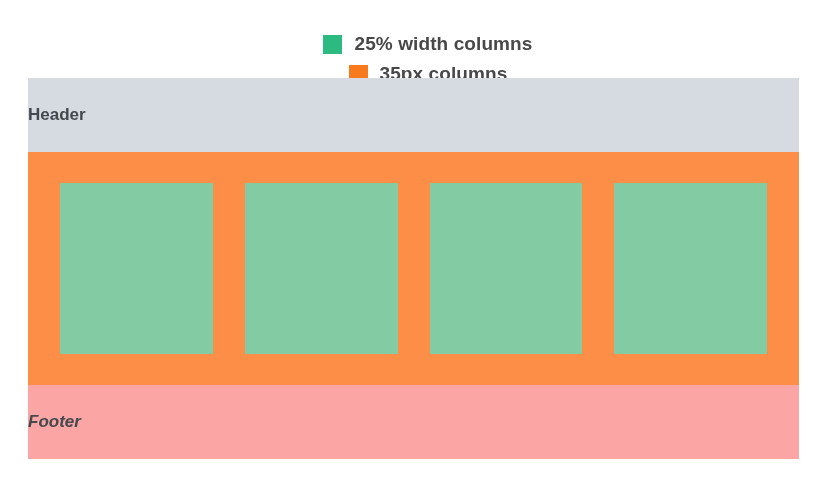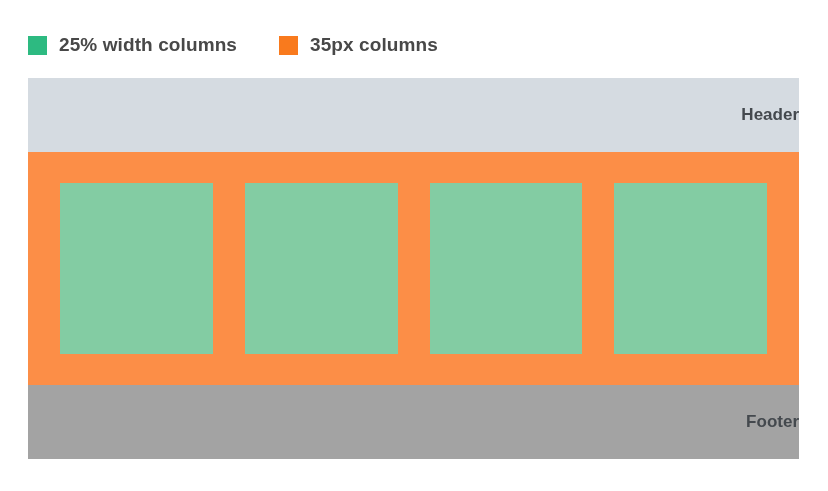--- a/index.html
+++ b/index.html
@@ -3,23 +3,24 @@
 <meta charset="utf-8">
 <style>
   * { margin: 0; padding: 0; box-sizing: border-box; }
   html, body { width: 828px; height: 491px; background: #ffffff; overflow: hidden; }
   body { font-family: "Liberation Sans", "DejaVu Sans", sans-serif; }
 
   
   .legend {
     display: flex;
     align-items: center;
-    gap: 42px;
+    gap: 8px;
     margin: 33px 0 0 28px;
     height: 24px;
+    flex-direction: column;
   }
   .legend-item { display: flex; align-items: center; gap: 12px; }
   .swatch { width: 19px; height: 19px; flex: 0 0 auto; }
   .legend-label {
     font-size: 19px;
     font-weight: 700;
     color: #484848;
     letter-spacing: 0.1px;
   }
 
@@ -31,21 +32,21 @@
     width: 771px;
     height: 381px;
     display: flex;
     flex-direction: column;
   }
   .bar {
     height: 74px;
     flex: 0 0 auto;
     display: flex;
     align-items: center;
-    justify-content: flex-end;
+    justify-content: flex-start;
   }
   .bar-label {
     font-size: 17px;
     font-weight: 700;
     color: #44494e;
   }
   .main {
     flex: 1 1 auto;
     display: flex;
     gap: 32px;
@@ -70,16 +71,16 @@
 <div class="diagram">
   <div class="bar" style="background-color: rgb(213, 219, 225);">
     <span class="bar-label">Header</span>
   </div>
   <div class="main" id="main-row" style="background-color: rgb(252, 142, 71);">
       <div class="col" style="background-color: rgb(131, 204, 163);"></div>
       <div class="col" style="background-color: rgb(131, 204, 163);"></div>
       <div class="col" style="background-color: rgb(131, 204, 163);"></div>
       <div class="col" style="background-color: rgb(131, 204, 163);"></div>
     </div>
-  <div class="bar" style="background-color: #a3a3a3;">
+  <div class="bar" style="background-color: #fca5a5; font-style: italic;">
     <span class="bar-label">Footer</span>
   </div>
 </div>
 
 </body></html>

